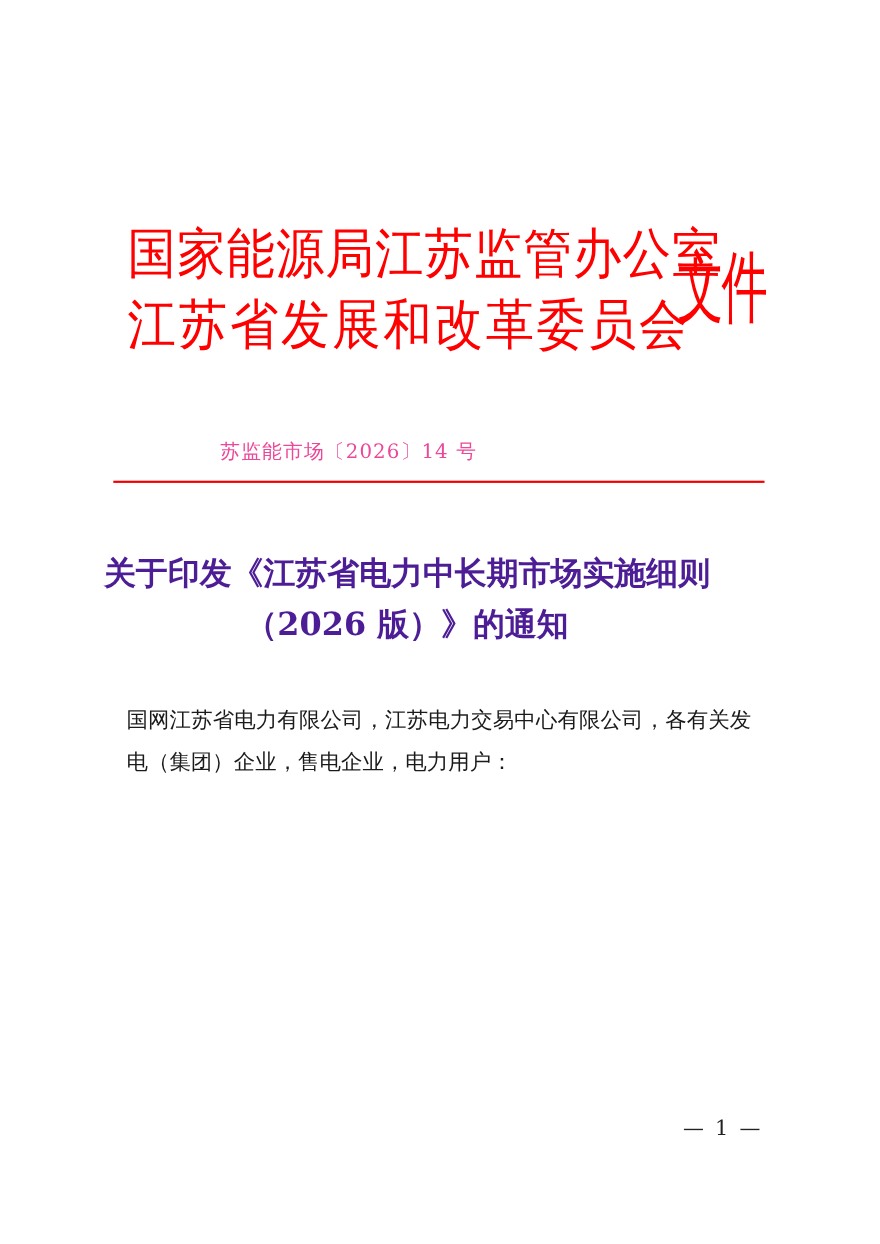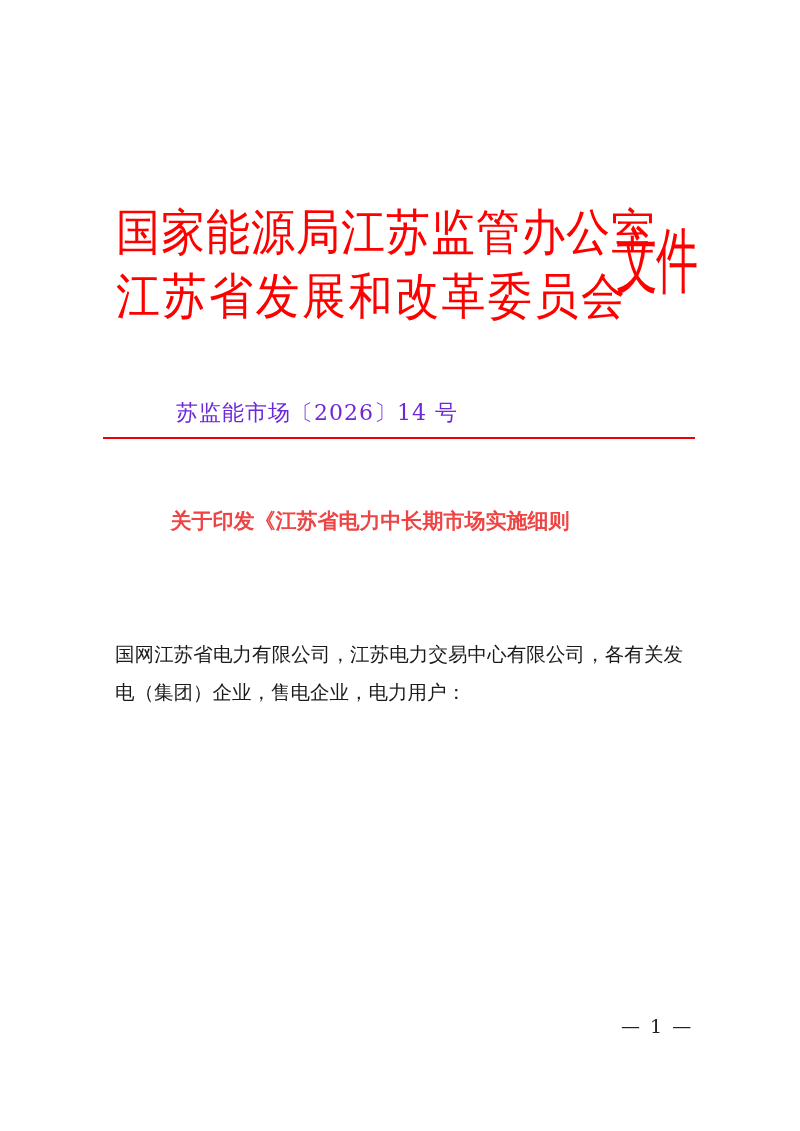--- a/index.html
+++ b/index.html
@@ -14,26 +14,26 @@
     transform: scaleY(1.12); transform-origin: left top;
   }
   .issuer-line.l2 { letter-spacing: 2.5px; }
   .wenjian {
     position: absolute; left: 616px; top: 214px; color: #ff0000;
     font-family: "DejaVu Serif", serif; font-size: 42px; white-space: nowrap;
     transform: scaleY(1.7); transform-origin: left top; letter-spacing: -2px;
   }
   .doc-number {
     position: absolute; left: 0; width: 634px; top: 398px; text-align: center;
-    font-size: 22px; letter-spacing: 1px; color: #6d28d9;
+    font-size: 18px; letter-spacing: 1px; color: #ec4899;
   }
   .red-rule { position: absolute; left: 103px; top: 437px; width: 592px; height: 2px; background: #f00000; }
   .title {
     position: absolute; left: 0; width: 740px; top: 498px; text-align: center;
-    font-family: "DejaVu Serif", serif; font-weight: bold; font-size: 21px; line-height: 46px; color: #ef4444;
+    font-family: "DejaVu Serif", serif; font-weight: bold; font-size: 29px; line-height: 46px; color: #4c1d95;
   }
   .body-text {
     position: absolute; left: 103px; top: 624px; width: 592px;
     font-size: 19.5px; line-height: 38.2px; color: #1a1a1a; text-align: justify;
   }
   .body-text p { margin: 12px; }
   .indent { text-indent: 39px; }
   .page-num { position: absolute; left: 621px; top: 1015px; font-size: 19px; color: #222; letter-spacing: 2px; }
 </style>
 </head>
@@ -43,19 +43,20 @@
   <div class="issuer-line">国家能源局江苏监管办公室</div>
   <div class="issuer-line l2">江苏省发展和改革委员会</div>
 </div>
 <div class="wenjian">文件</div>
 
 <div class="doc-number">苏监能市场〔2026〕14 号</div>
 <div class="red-rule"></div>
 
 <div class="title">
   <div>关于印发《江苏省电力中长期市场实施细则</div>
+  <div>（2026 版）》的通知</div>
 </div>
 
 <div class="body-text">
   <p>国网江苏省电力有限公司，江苏电力交易中心有限公司，各有关发电（集团）企业，售电企业，电力用户：</p>
 </div>
 
 <div class="page-num">— 1 —</div>
 
 </body></html>

